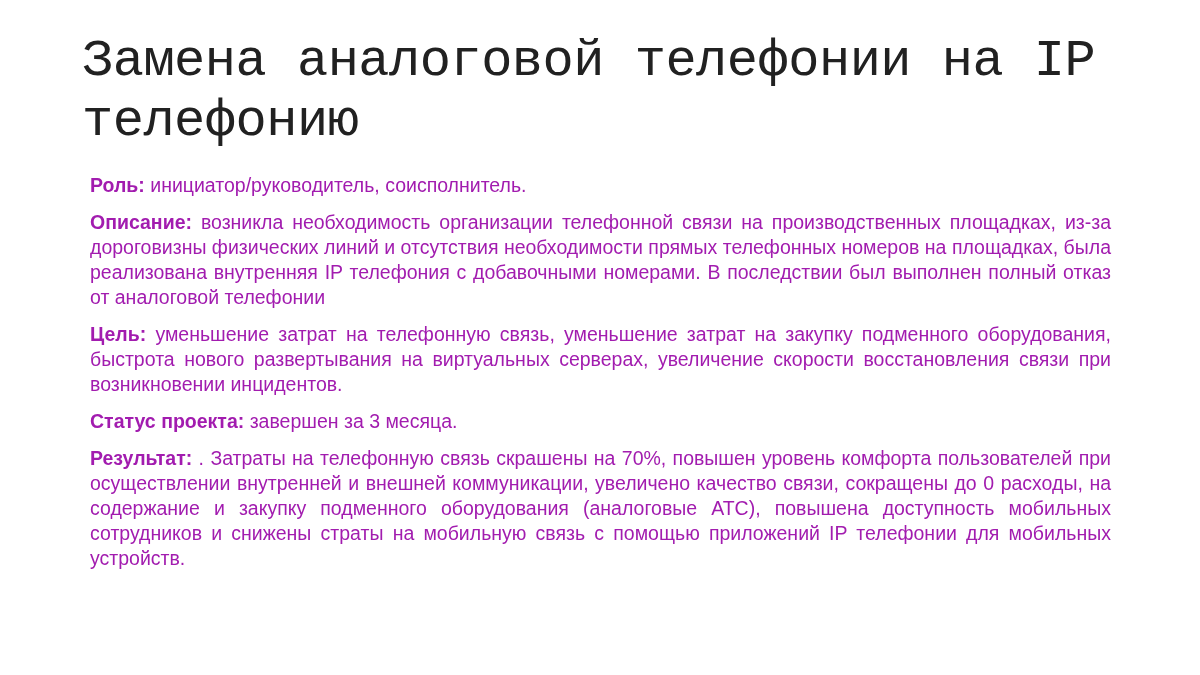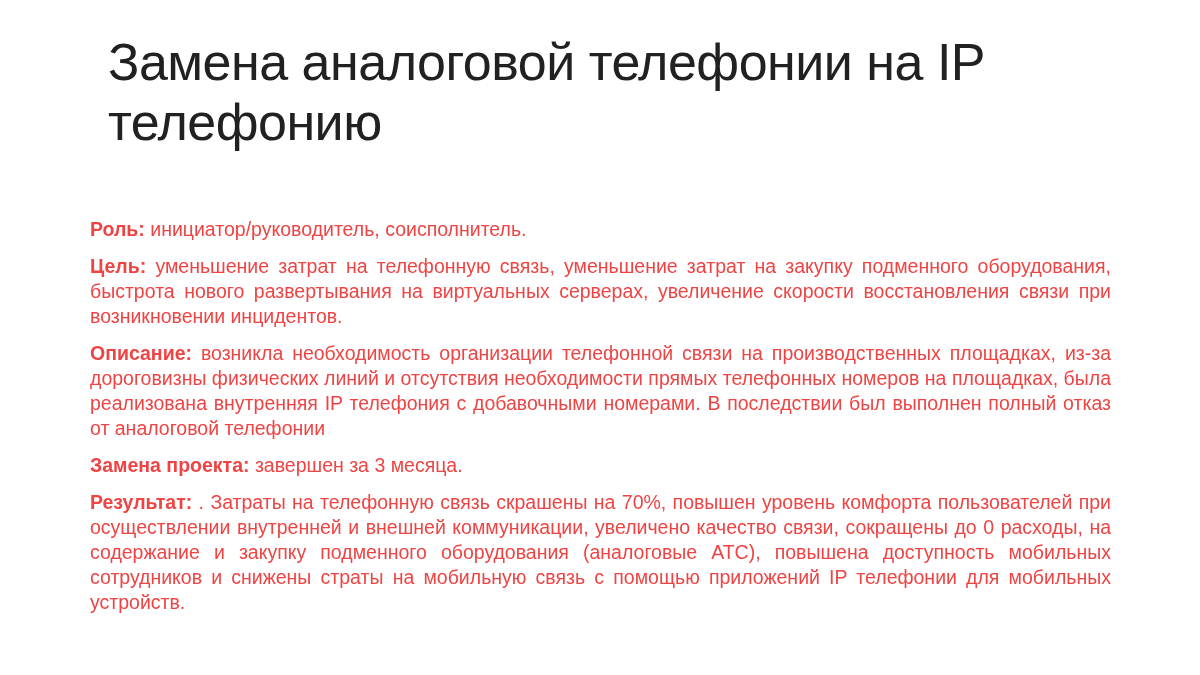--- a/index.html
+++ b/index.html
@@ -10,40 +10,39 @@
   .slide {
     position: relative;
     width: 1200px;
     height: 675px;
     background: #ffffff;
     overflow: hidden;
     font-family: "Liberation Sans", sans-serif;
   }
   .slide-title {
     position: absolute;
-    left: 108px;
+    left: 82px;
     top: 32px;
     width: 1022px;
     margin: 0;
-    font-family: Liberation Sans, sans-serif;
+    font-family: Liberation Mono, monospace;
     font-weight: 300;
     font-size: 52px;
     line-height: 60px;
     letter-spacing: -0.5px;
     color: #212121;
   }
   .slide-body {
     position: absolute;
     left: 90px;
     top: 173px;
     width: 1021px;
     font-size: 19.5px;
     line-height: 25px;
-    color: #ef4444;
-    margin-top: 44px;
+    color: #a21caf;
   }
   .para {
     margin: 0 0 12px 0;
     text-align: justify;
     text-justify: inter-word;
   }
   .para .label {
     font-weight: bold;
   }
 </style>
@@ -51,23 +50,23 @@
 <body>
 
 <div class="slide">
 
   <h1 class="slide-title">Замена аналоговой телефонии на IP телефонию</h1>
 
   <div class="slide-body">
 
     <p class="para"><b class="label">Роль:</b><span> инициатор/руководитель, соисполнитель.</span></p>
 
+    <p class="para"><b class="label">Описание:</b><span> возникла необходимость организации телефонной связи на производственных площадках, из-за дороговизны физических линий и отсутствия необходимости прямых телефонных номеров на площадках, была реализована внутренняя IP телефония с добавочными номерами. В последствии был выполнен полный отказ от аналоговой телефонии</span></p>
+
     <p class="para"><b class="label">Цель:</b><span> уменьшение затрат на телефонную связь, уменьшение затрат на закупку подменного оборудования, быстрота нового развертывания на виртуальных серверах, увеличение скорости восстановления связи при возникновении инцидентов.</span></p>
 
-    <p class="para"><b class="label">Описание:</b><span> возникла необходимость организации телефонной связи на производственных площадках, из-за дороговизны физических линий и отсутствия необходимости прямых телефонных номеров на площадках, была реализована внутренняя IP телефония с добавочными номерами. В последствии был выполнен полный отказ от аналоговой телефонии</span></p>
-
-    <p class="para"><b class="label">Замена проекта:</b><span> завершен за 3 месяца.</span></p>
+    <p class="para"><b class="label">Статус проекта:</b><span> завершен за 3 месяца.</span></p>
 
     <p class="para"><b class="label">Результат:</b><span> . Затраты на телефонную связь скрашены на 70%, повышен уровень комфорта пользователей при осуществлении внутренней и внешней коммуникации, увеличено качество связи, сокращены до 0 расходы, на содержание и закупку подменного оборудования (аналоговые АТС), повышена доступность мобильных сотрудников и снижены страты на мобильную связь с помощью приложений IP телефонии для мобильных устройств.</span></p>
 
   </div>
 
 </div>
 
 </body></html>

